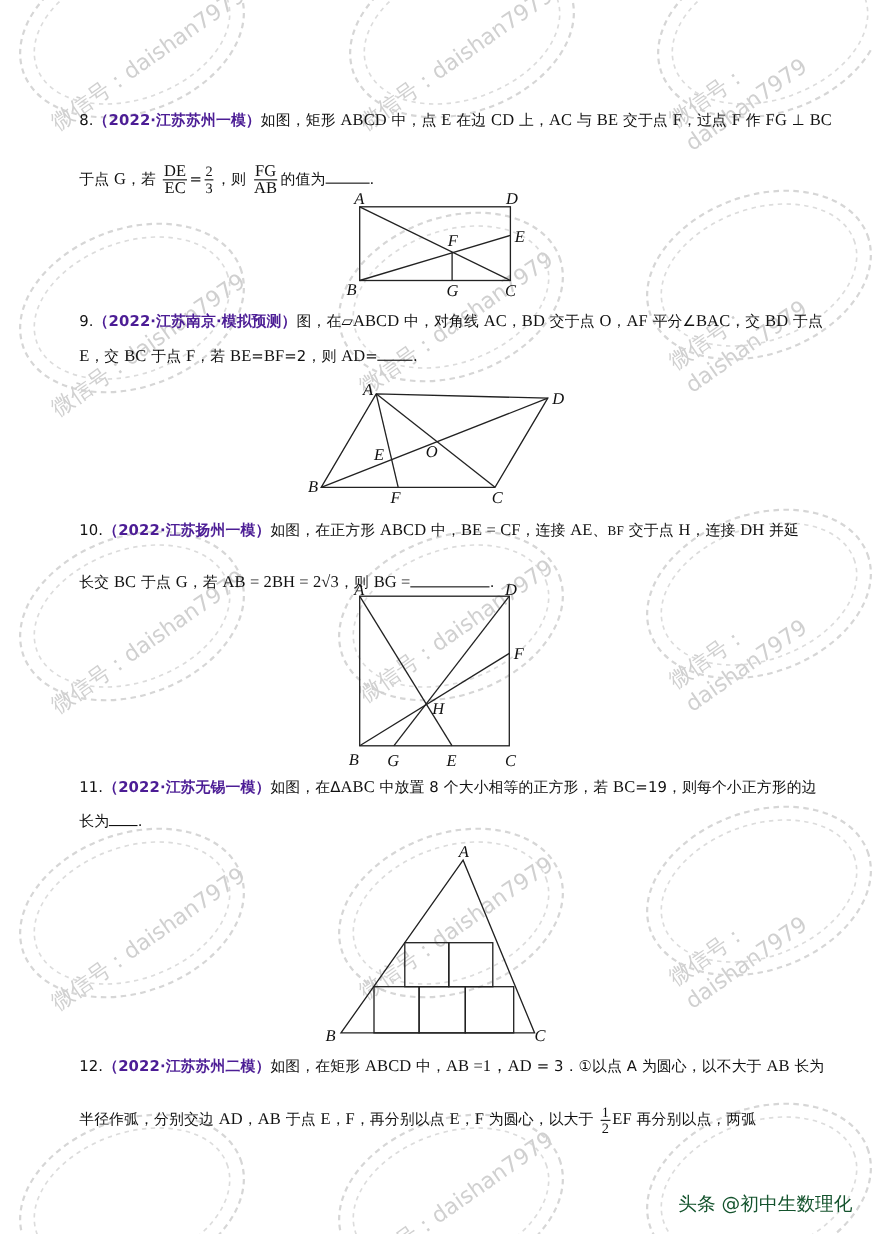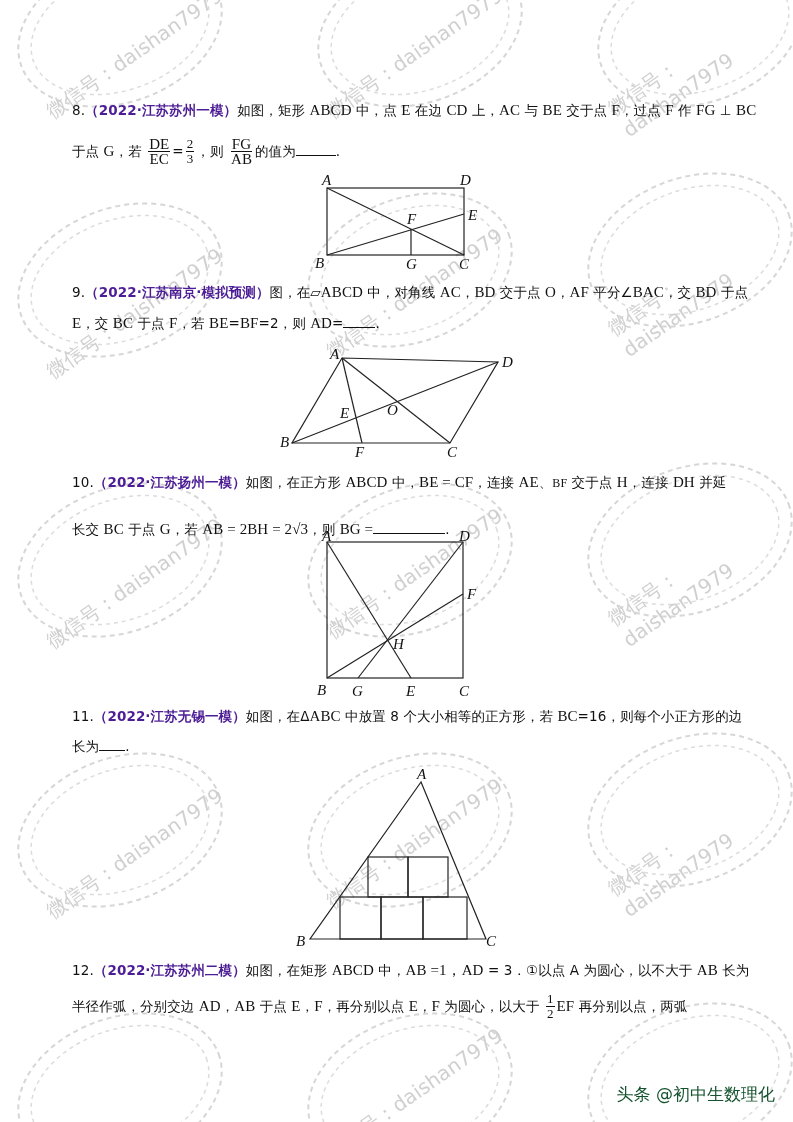--- a/index.html
+++ b/index.html
@@ -11,21 +11,21 @@
   .wm-layer { position:absolute; inset:0; pointer-events:none; }
   .problem-line {
     position:absolute; left:72px; font-size:13.5px; line-height:20px;
     white-space:nowrap; letter-spacing:0.1px;
   }
   .src { color:#4c1d95; font-weight:bold; }
   .it { font-family:"Liberation Serif", "DejaVu Serif", serif; font-size:15px; }
   .rm { font-family:"Liberation Serif", "DejaVu Serif", serif; font-size:15px; }
   .blank { display:inline-block; border-bottom:1px solid #111; height:14px; vertical-align:baseline; }
   .frac { display:inline-flex; flex-direction:column; align-items:center; vertical-align:middle;
-          font-family:"Liberation Serif", "DejaVu Serif", serif; font-size:13px; line-height:14px; margin:4px 2px; }
+          font-family:"Liberation Serif", "DejaVu Serif", serif; font-size:13px; line-height:14px; margin:16px 2px; }
   .frac .num { border-bottom:1px solid #111; padding:0 1px; }
   .frac .den { padding:0 1px;text-align:center; }
   .fig { position:absolute; }
   .fig svg text { font-family:"Liberation Serif", "DejaVu Serif", serif; font-style:italic; font-size:15px; fill:#111; }
   .footer-credit {
     position:absolute; right:18px; top:1083px; font-size:17px; color:#14532d;
     text-shadow:0 0 2px #fff, 0 0 2px #fff;
   }
 </style>
 </head>
@@ -146,21 +146,21 @@
     <text x="157" y="72">F</text>
     <text x="83" y="122">H</text>
     <text x="7" y="168">B</text>
     <text x="42" y="169">G</text>
     <text x="96" y="169">E</text>
     <text x="149" y="169">C</text>
   </svg>
 </div>
 
 <div class="problem-line" style="top:706px">
-  <span>11</span>.<span class="src">（2022·江苏无锡一模）</span><span>如图，在Δ</span><span class="it">ABC</span><span> 中放置 8 个大小相等的正方形，若 </span><span class="it">BC</span><span>=16，则每个小正方形的边</span>
+  <span>11</span>.<span class="src">（2022·江苏无锡一模）</span><span>如图，在Δ</span><span class="it">ABC</span><span> 中放置 8 个大小相等的正方形，若 </span><span class="it">BC</span><span>=19，则每个小正方形的边</span>
 </div>
 <div class="problem-line" style="top:736px">
   <span>长为</span><span class="blank" style="width:26px"></span><span>.</span>
 </div>
 <div class="fig" style="left:290px;top:762px">
   <svg width="220" height="190">
     <g stroke="#222" stroke-width="1.2" fill="none">
       <polygon points="131,20 20,177 196,177"></polygon>
       <rect x="78" y="95" width="40" height="40"></rect>
       <rect x="118" y="95" width="40" height="40"></rect>

